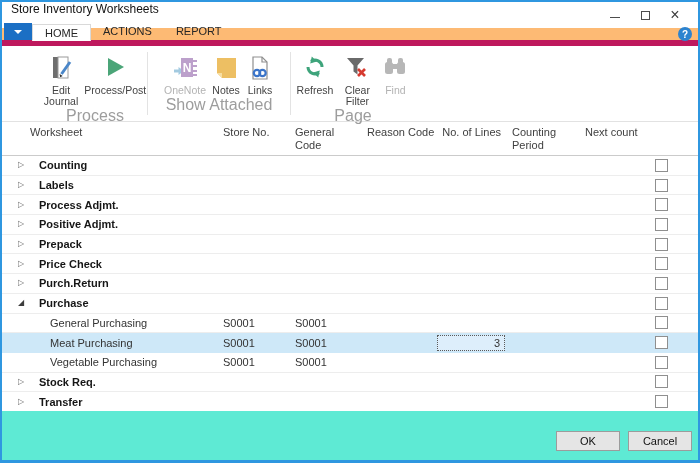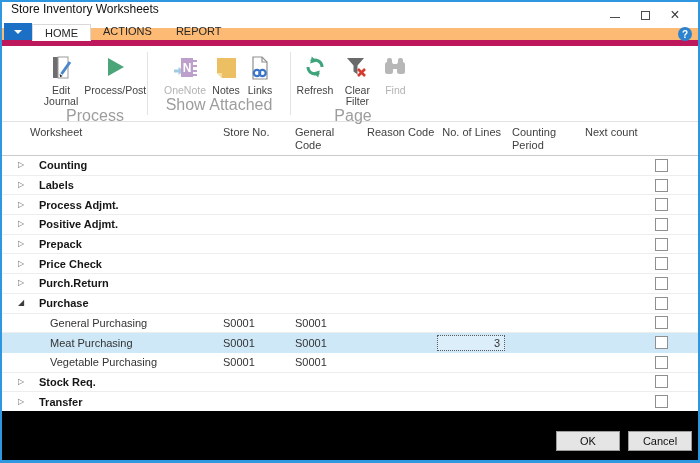--- a/index.html
+++ b/index.html
@@ -61,21 +61,21 @@
   .grow .col-worksheet{padding-left:16px;display:flex;align-items:center;}
   .twisty{width:12px;flex:none;font-size:8px;color:#6e6e6e;margin-right:9px;line-height:8px;}
   .twisty.exp{color:#3d3d3d;}
   .twisty.hiddentw{visibility:hidden;}
   .rowlbl.bold{font-weight:bold;color:#161616;}
   .rowlbl.ind1{margin-left:11px;}
   .col-no_of_lines.cell{display:flex;justify-content:flex-end;align-items:center;padding-right:4px;}
   .focusbox{width:68px;height:16px;border:1px dotted #5a5a5a;background:#ddeefb;display:flex;align-items:center;justify-content:flex-end;padding-right:4px;margin-right:-3px;}
   .cb{width:13px;height:13px;border:1px solid #8f8f8f;background:#fff;margin-left:8px;cursor:pointer;}
   
-  .footer{position:absolute;bottom:0;left:0;right:0;height:49px;background:#000000;}
+  .footer{position:absolute;bottom:0;left:0;right:0;height:49px;background:#5eead4;}
   .btn{position:absolute;bottom:9px;width:64px;height:20px;background:#e5e5e5;border:1px solid #9c9c9c;
        font-size:11px;font-family:"Liberation Sans",sans-serif;color:#111;cursor:pointer;padding:0;}
   .btn.ok{right:78px;}
   .btn.cancel{right:6px;}
 </style>
 </head>
 <body>
 
 <div class="window">
 

